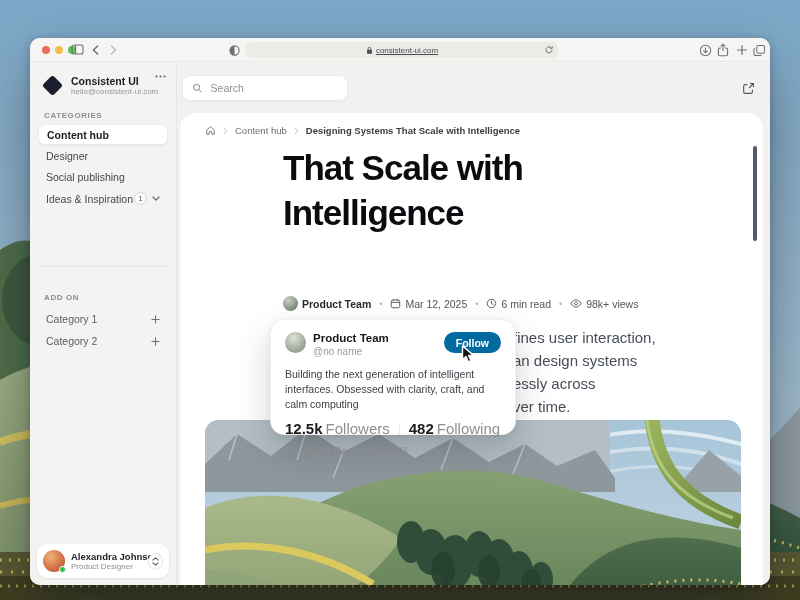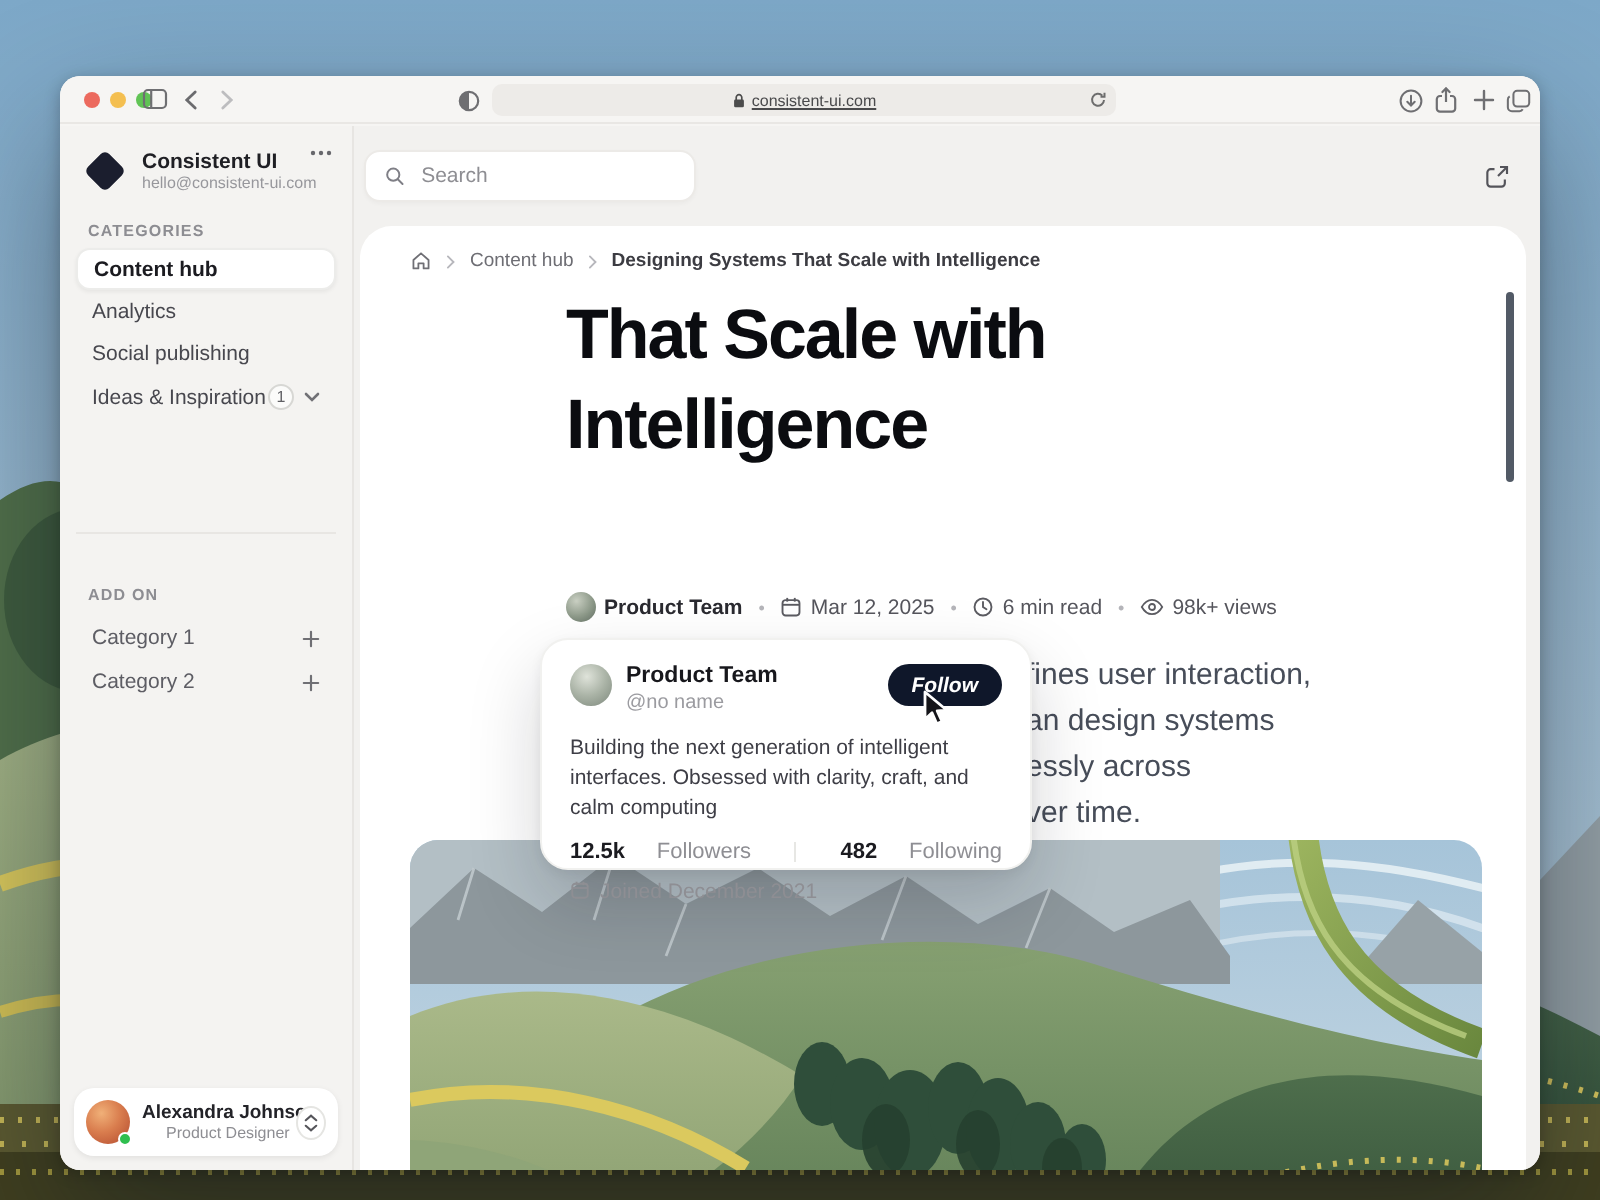--- a/index.html
+++ b/index.html
@@ -49,21 +49,21 @@
   .s-addon-row .plus{margin-left:auto;color:#6f6f74;}
   .user-card{position:absolute;left:7px;right:7px;bottom:7px;height:34px;background:#fff;border-radius:10px;
              box-shadow:0 1px 3px rgba(0,0,0,.08);display:flex;align-items:center;padding:0 6px;}
   .u-avatar{position:relative;width:22px;height:22px;flex:none;}
   .u-avatar .pic{width:22px;height:22px;border-radius:50%;
                  background:radial-gradient(circle at 35% 30%,#f0b078 0%,#d97d4e 45%,#b34a2e 100%);}
   .u-dot{position:absolute;right:-1px;bottom:-1px;width:7px;height:7px;border-radius:50%;
          background:#2fbf4f;border:1.5px solid #fff;}
   .u-text{margin-left:6px;min-width:0;}
   .u-name{font-size:9.5px;font-weight:700;color:#232328;line-height:11px;white-space:nowrap;}
-  .u-role{font-size:8px;color:#8e8e93;line-height:10px;margin-left:12px;}
+  .u-role{font-size:8px;color:#8e8e93;line-height:10px;}
   .u-chev{margin-left:auto;width:17px;height:17px;border:1px solid #e5e5e2;border-radius:50%;
           display:flex;align-items:center;justify-content:center;background:#fff;color:#55555a;}
 
   
   .search{position:absolute;left:5px;top:12px;width:166px;height:26px;background:#fff;border:1px solid #eceae7;
           border-radius:8px;display:flex;align-items:center;padding:0 9px;gap:6px;box-shadow:0 1px 2px rgba(0,0,0,.03);}
   .search input{border:0;outline:0;background:transparent;font-size:10.5px;color:#33333a;width:100%;
                 font-family:"Liberation Sans",sans-serif;}
   .search input::placeholder{color:#8e8e93;}
   .export-btn{position:absolute;right:14px;top:18px;color:#54545a;}
@@ -89,24 +89,24 @@
   
   .pcard{position:absolute;left:90px;top:206px;width:246px;height:116px;background:#fff;border-radius:14px;
          border:1px solid #f1f1ef;box-shadow:0 16px 36px rgba(15,18,25,.18),0 2px 6px rgba(0,0,0,.06);
          padding:12px 14px;z-index:5;}
   .p-head{display:flex;align-items:flex-start;}
   .p-avatar{width:21px;height:21px;border-radius:50%;flex:none;
             background:radial-gradient(circle at 40% 30%,#dfe3da 0%,#aab3a6 50%,#7c877b 100%);}
   .p-names{margin-left:7px;}
   .p-name{font-size:11.5px;font-weight:700;color:#17171c;line-height:13px;}
   .p-handle{font-size:10px;color:#9b9ba0;line-height:13px;}
-  .follow-btn{margin-left:auto;background:#0f172a;color:#fff;font-size:10.5px;font-weight:600;
-              border:0;border-radius:11px;height:21px;padding:0 12px;font-family:"Liberation Sans",sans-serif;font-style:italic;}
+  .follow-btn{margin-left:auto;background:#0369a1;color:#fff;font-size:10.5px;font-weight:600;
+              border:0;border-radius:11px;height:21px;padding:0 12px;font-family:"Liberation Sans",sans-serif;}
   .p-bio{margin-top:9px;font-size:10.5px;line-height:15px;color:#3e3e46;}
-  .p-stats{margin-top:8px;display:flex;align-items:center;font-size:11px;color:#8e8e93;justify-content:space-between;}
+  .p-stats{margin-top:8px;display:flex;align-items:center;font-size:15px;color:#8e8e93;}
   .p-stats b{color:#1b1b20;font-weight:700;margin-right:3px;}
   .p-sep{width:1px;height:10px;background:#e7e7e4;margin:0 9px;}
   .p-joined{margin-top:8px;display:flex;gap:5px;font-size:10.5px;color:#8e8e93;}
   .cursor{position:absolute;left:281px;top:232px;z-index:6;}
 </style>
 </head>
 <body>
 
 <div class="stage">
 
@@ -231,21 +231,21 @@
           </span>
         </div>
 
         <div class="s-label" style="top:48px">CATEGORIES</div>
 
         <nav class="s-nav">
           <div class="s-item active">
             <span>Content hub</span>
           </div>
           <div class="s-item">
-            <span>Analytics</span>
+            <span>Designer</span>
           </div>
           <div class="s-item">
             <span>Social publishing</span>
           </div>
           <div class="s-item">
             <span>Ideas &amp; Inspiration</span>
             <span class="spacer"></span>
             <span class="badge">1</span>
             <svg width="8" height="5" viewBox="0 0 8 5">
                 <path d="M1,1 L4,4 L7,1" fill="none" stroke="#717176" stroke-width="1.3" stroke-linecap="round"></path>

